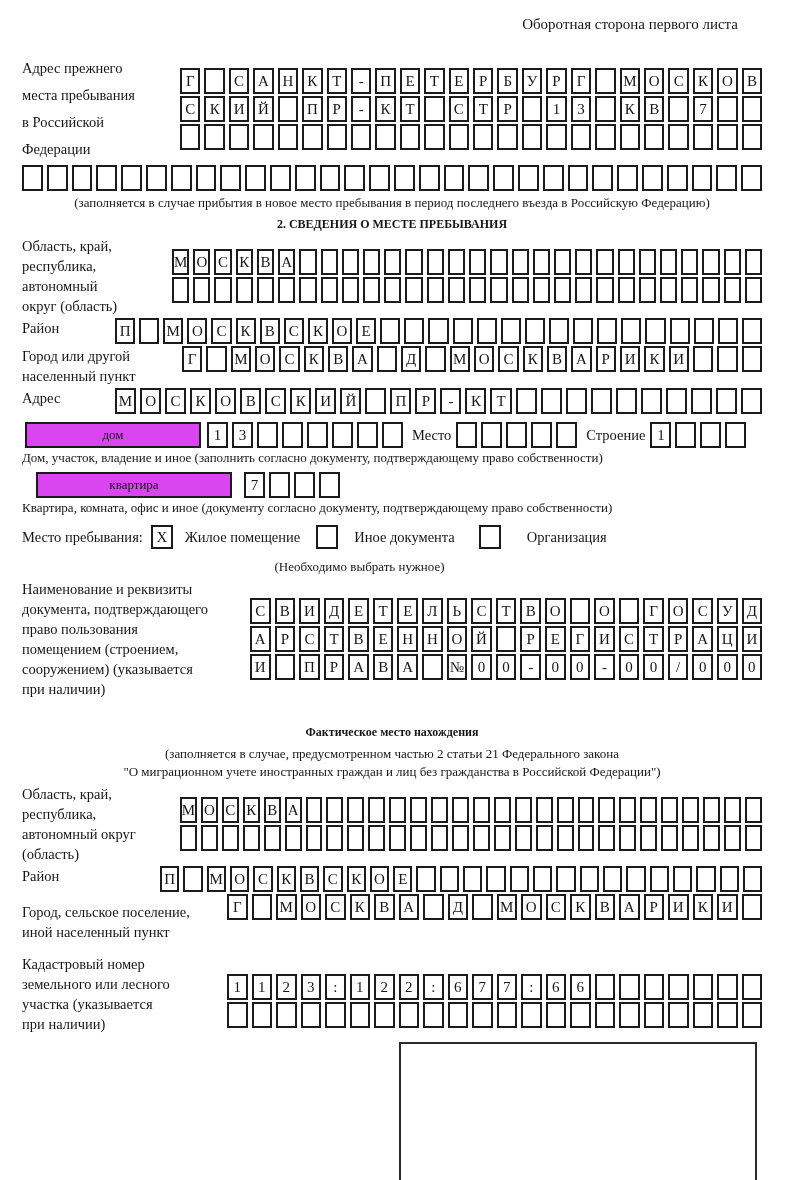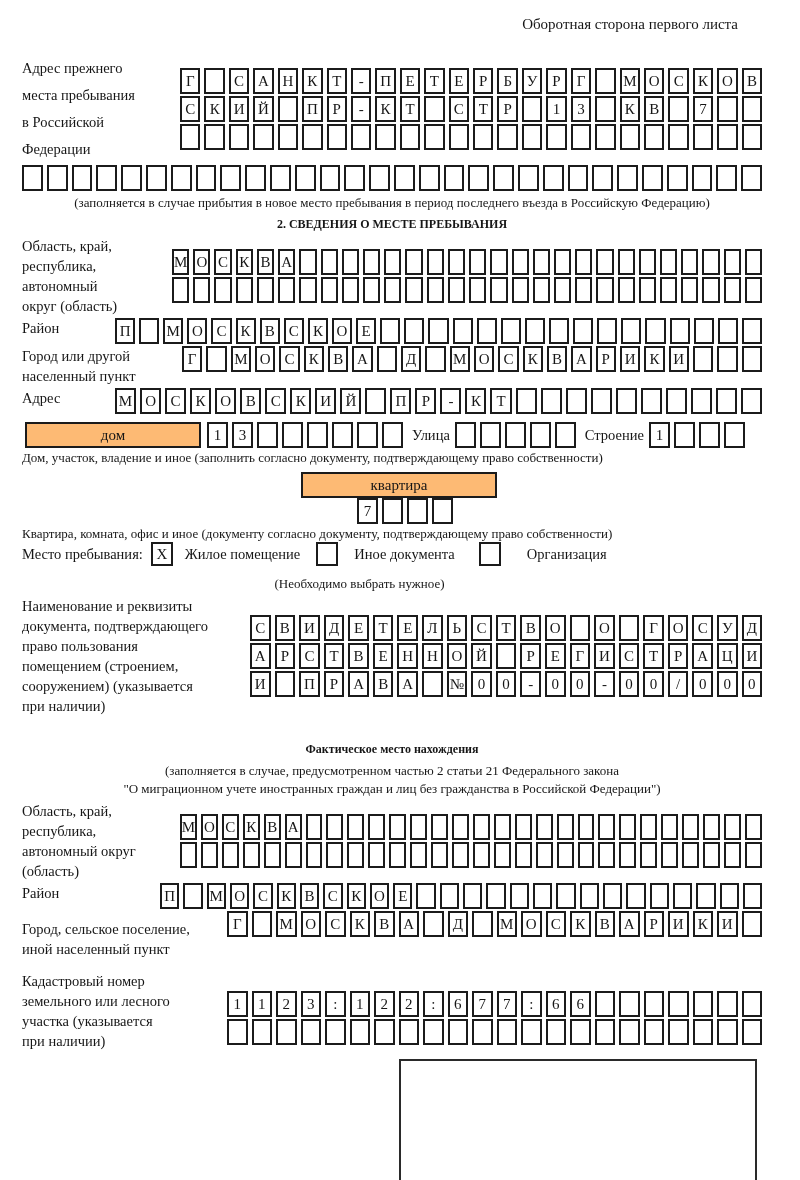--- a/index.html
+++ b/index.html
@@ -25,38 +25,38 @@
     border: 2px solid #1b1b1b;
     display: flex; align-items: center; justify-content: center;
     font-size: 15px; background: #fff;
   }
   .cells.fixed { flex: 0 0 auto; }
   .cells.fixed .cell { flex: 0 0 21px; }
 
   .typebox {
     border: 2px solid #1b1b1b; height: 26px;
     display: flex; align-items: center; justify-content: center;
-    font-size: 15px; flex-shrink: 0; background: #fdba74;
+    font-size: 13px; flex-shrink: 0; background: #d946ef;
   }
   .caption { font-size: 13px; }
   .caption.center { text-align: center; }
   .sect-title { text-align: center; font-weight: bold; font-size: 12px; }
 
   
   .w158 { width: 158px; } .w150 { width: 150px; } .w93  { width: 93px; }
   .w160 { width: 160px; } .w138 { width: 138px; } .w205 { width: 205px; margin-top: 8px; }
   .w228 { width: 228px; }
 
   
   .prev-addr { margin-top: 22px; }
   .fullrow { margin-top: 2px; }
   .house-row { display: flex; align-items: center; margin: 8px 0 0 3px; }
   .house-row .lbl { font-size: 14.5px; margin: 0 5px 0 9px; flex-shrink: 0; }
-  .apt-row { display: flex; align-items: center; margin: 6px 0 0 14px; flex-direction: column; }
-  .stay-row { display: flex; align-items: center; font-size: 14.5px; }
+  .apt-row { display: flex; align-items: center; margin: 6px 0 0 14px; }
+  .stay-row { display: flex; align-items: center; margin-top: 9px; font-size: 14.5px; }
   .cbx {
     width: 22px; height: 24px; border: 2px solid #1b1b1b; flex-shrink: 0;
     display: flex; align-items: center; justify-content: center; font-size: 15px;
   }
   .stay-note { margin-left: 240px; width: 195px; text-align: center; margin-top: 10px; }
   .stamp-wrap { margin-left: 350px; width: 412px; margin-top: 8px; }
   .stamp-box { width: 358px; height: 172px; border: 2px solid #2a2a2a; margin: 0 auto; }
   .mt2 { margin-top: 2px; } .mt4 { margin-top: 4px; } .mt6 { margin-top: 6px; }
 </style>
 </head>
@@ -358,21 +358,21 @@
     <div class="cells fixed" style="margin-left:6px">
         <span class="cell">1</span>
         <span class="cell">3</span>
         <span class="cell"></span>
         <span class="cell"></span>
         <span class="cell"></span>
         <span class="cell"></span>
         <span class="cell"></span>
         <span class="cell"></span>
       </div>
-    <div class="lbl">Улица</div>
+    <div class="lbl">Место</div>
     <div class="cells fixed">
         <span class="cell"></span>
         <span class="cell"></span>
         <span class="cell"></span>
         <span class="cell"></span>
         <span class="cell"></span>
       </div>
     <div class="lbl">Строение</div>
     <div class="cells fixed">
         <span class="cell">1</span>

